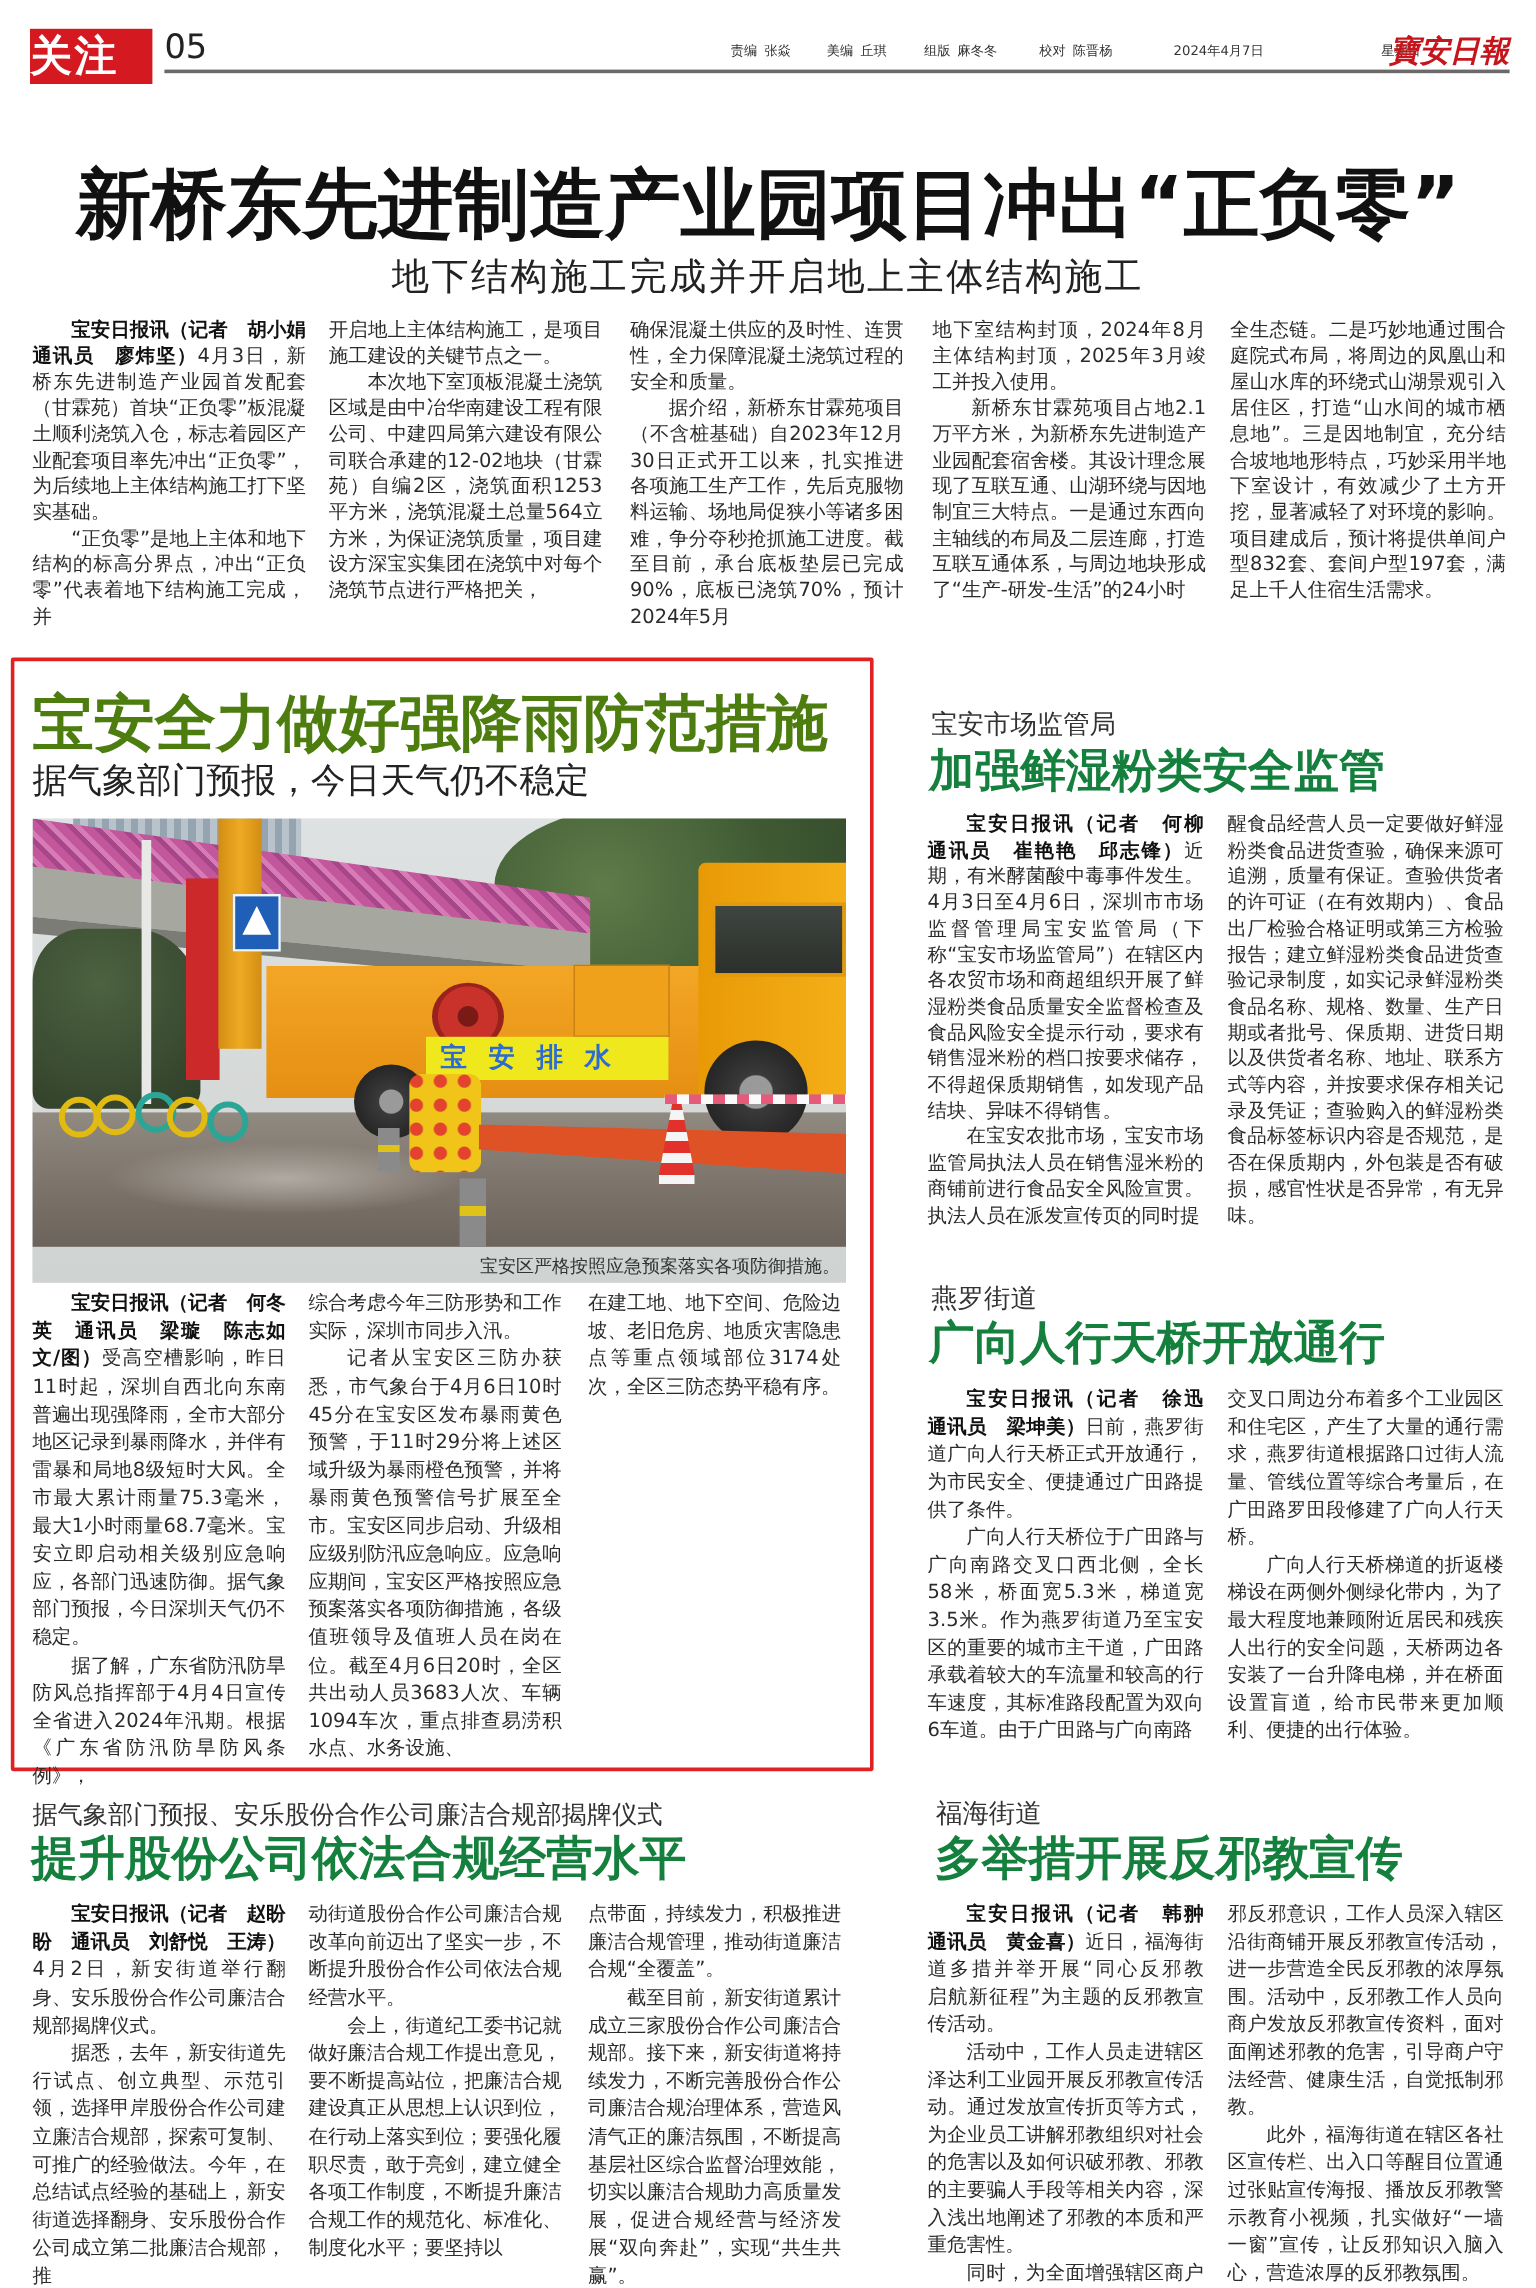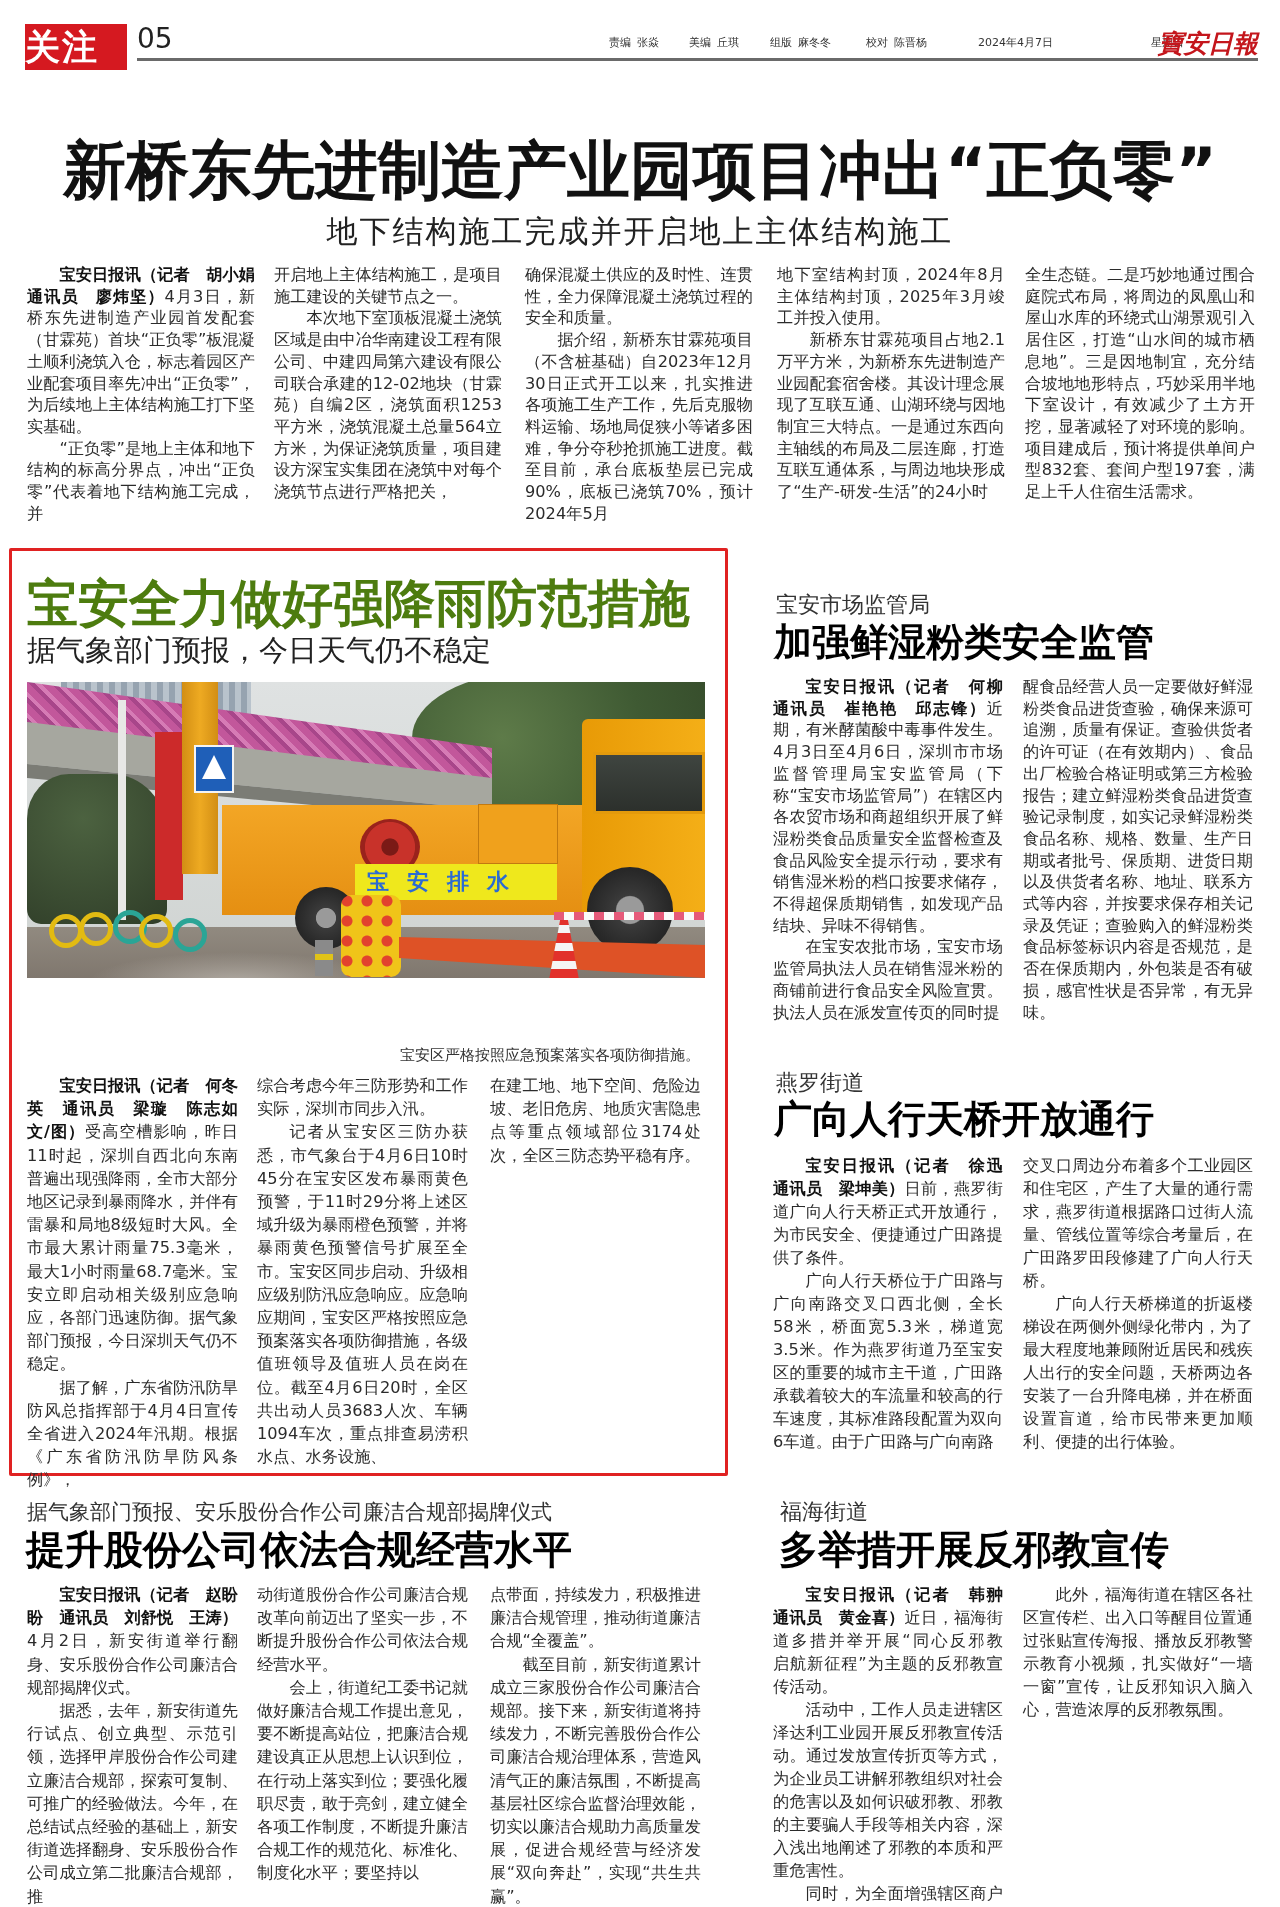--- a/index.html
+++ b/index.html
@@ -13,33 +13,33 @@
 .rule{left:137px;top:58px;width:1121px;height:3px;background:#6a6a6a}
 .credit{top:33px;font-size:11px;line-height:20px;color:#333;white-space:nowrap}
 .credit .role{margin-right:6px}
 .masthead{left:1158px;top:28px;font-family:Liberation Sans, sans-serif;font-size:25px;font-weight:bold;font-style:italic;color:#c4161c;line-height:30px;letter-spacing:0}
 
 
 .article{position:absolute}
 .headline{left:0;top:7px;width:1280px;text-align:center;font-size:63px;line-height:72px;font-weight:900;color:#111;white-space:nowrap}
 .subhead{left:0;top:84px;width:1280px;text-align:center;font-size:31px;line-height:38px;color:#222;letter-spacing:2px;white-space:nowrap}
 .kicker{font-size:22px;line-height:26px;color:#333;white-space:nowrap}
-.title{font-size:38px;line-height:44px;font-weight:900;color:#000000;white-space:nowrap}
+.title{font-size:38px;line-height:44px;font-weight:900;color:#15803d;white-space:nowrap}
 .col{position:absolute;font-size:16.2px;text-align:justify;color:#2b2b2b}
 .col p{margin:0}
 .col p[data-indent="true"]{text-indent:2em}
 .col .lead{font-weight:bold;color:#111}
 .lh-a{line-height:21.7px}
 .lh-b{line-height:23.2px}
 .lh-c{line-height:23px}
 
 .highlight{left:9px;top:548px;width:719px;height:928px;border:3px solid #e02222;border-radius:2px}
 .red-title{left:15px;top:24px;font-size:51px;line-height:58px;font-weight:700;color:#4d7c0f;white-space:nowrap}
 .red-sub{left:15px;top:82px;font-size:29px;line-height:34px;color:#222;white-space:nowrap}
-.photo{left:15px;top:131px;width:678px;height:296px;overflow:hidden;background:linear-gradient(#dfe2e2,#cfd3d1)}
+.photo{left:15px;top:131px;width:678px;height:387px;overflow:hidden;background:linear-gradient(#dfe2e2,#cfd3d1)}
 .caption{right:25px;top:494px;font-family:"DejaVu Serif","Liberation Serif",serif;font-size:15px;line-height:20px;color:#333;white-space:nowrap}
 
 
 .ph{position:absolute}
 .p-building{left:34px;top:0;width:190px;height:62px;background:repeating-linear-gradient(90deg,#96a3b0 0 6px,#b9c3cc 6px 12px)}
 .p-trees{left:385px;top:-10px;width:300px;height:165px;background:radial-gradient(circle at 30% 40%,#5e7b49,#3f5a33 60%,#354b2b);border-radius:40% 10% 30% 50%}
 .p-deck{left:0;top:0;width:470px;height:200px;background:#a6a79f;clip-path:polygon(0 38px,465px 95px,465px 128px,0 82px)}
 .p-flowers{left:0;top:0;width:470px;height:200px;background:repeating-linear-gradient(45deg,#c2579b 0 7px,#a8468a 7px 11px,#d67bb5 11px 15px);clip-path:polygon(0 0,465px 66px,465px 96px,0 40px)}
 .p-under{left:0;top:0;width:470px;height:200px;background:#7b7c75;clip-path:polygon(0 82px,465px 128px,465px 140px,0 96px)}
 .p-lefttrees{left:0;top:92px;width:140px;height:150px;background:radial-gradient(circle at 40% 30%,#4c6240,#2f3d28);border-radius:30% 40% 10% 10%}
@@ -228,15 +228,16 @@
   <div class="abs kicker" style="left:10px;top:1px">福海街道</div>
   <div class="abs title" style="left:9px;top:29px;font-size:39px;line-height:46px">多举措开展反邪教宣传</div>
   <div class="col lh-c" style="left:3px;top:85px;width:230px">
 
   <p data-indent="true"><b class="lead">宝安日报讯（记者　韩翀　通讯员　黄金喜）</b><span>近日，福海街道多措并举开展“同心反邪教　启航新征程”为主题的反邪教宣传活动。</span></p>
       <p data-indent="true"><b class="lead"></b><span>活动中，工作人员走进辖区泽达利工业园开展反邪教宣传活动。通过发放宣传折页等方式，为企业员工讲解邪教组织对社会的危害以及如何识破邪教、邪教的主要骗人手段等相关内容，深入浅出地阐述了邪教的本质和严重危害性。</span></p>
       <p data-indent="true"><b class="lead"></b><span>同时，为全面增强辖区商户防</span></p>
     </div>
   <div class="col lh-c" style="left:253px;top:85px;width:230px">
 
+  <p data-indent="false"><b class="lead"></b><span>邪反邪意识，工作人员深入辖区沿街商铺开展反邪教宣传活动，进一步营造全民反邪教的浓厚氛围。活动中，反邪教工作人员向商户发放反邪教宣传资料，面对面阐述邪教的危害，引导商户守法经营、健康生活，自觉抵制邪教。</span></p>
       <p data-indent="true"><b class="lead"></b><span>此外，福海街道在辖区各社区宣传栏、出入口等醒目位置通过张贴宣传海报、播放反邪教警示教育小视频，扎实做好“一墙一窗”宣传，让反邪知识入脑入心，营造浓厚的反邪教氛围。</span></p>
     </div>
 </div>
 
 </body></html>

